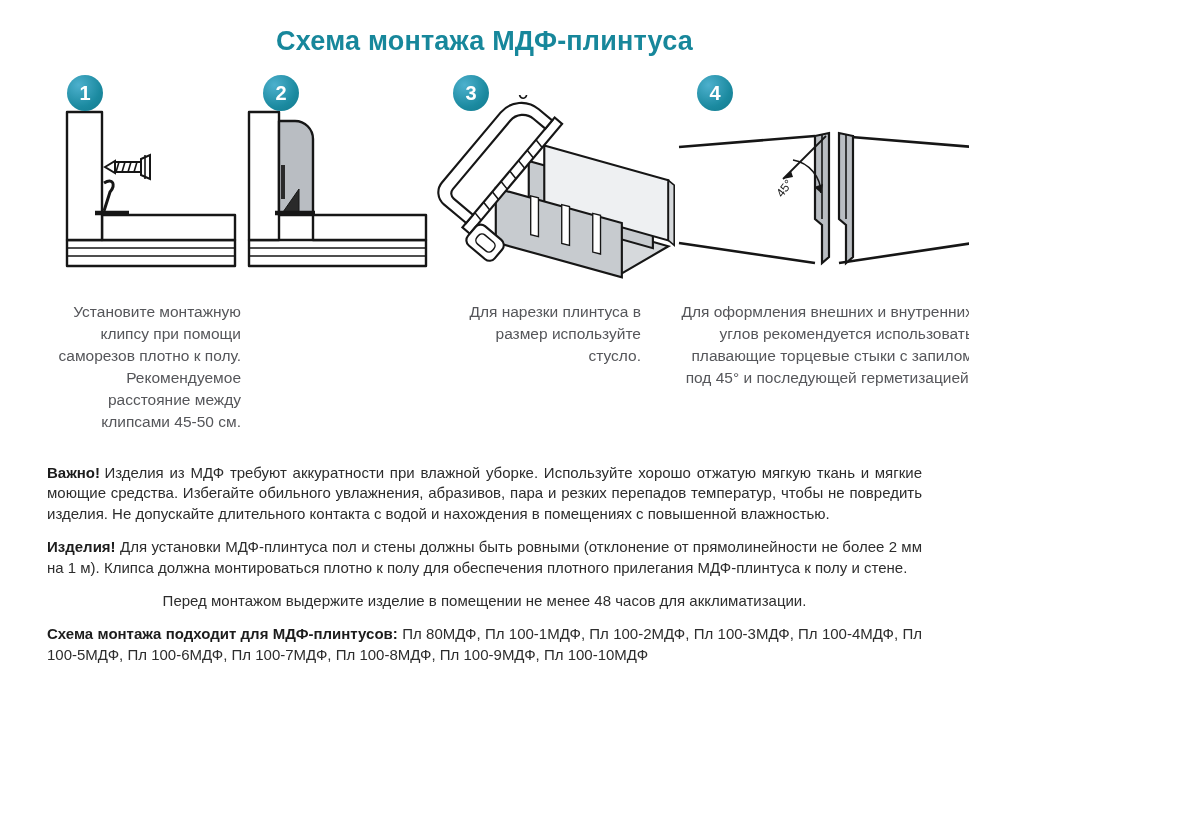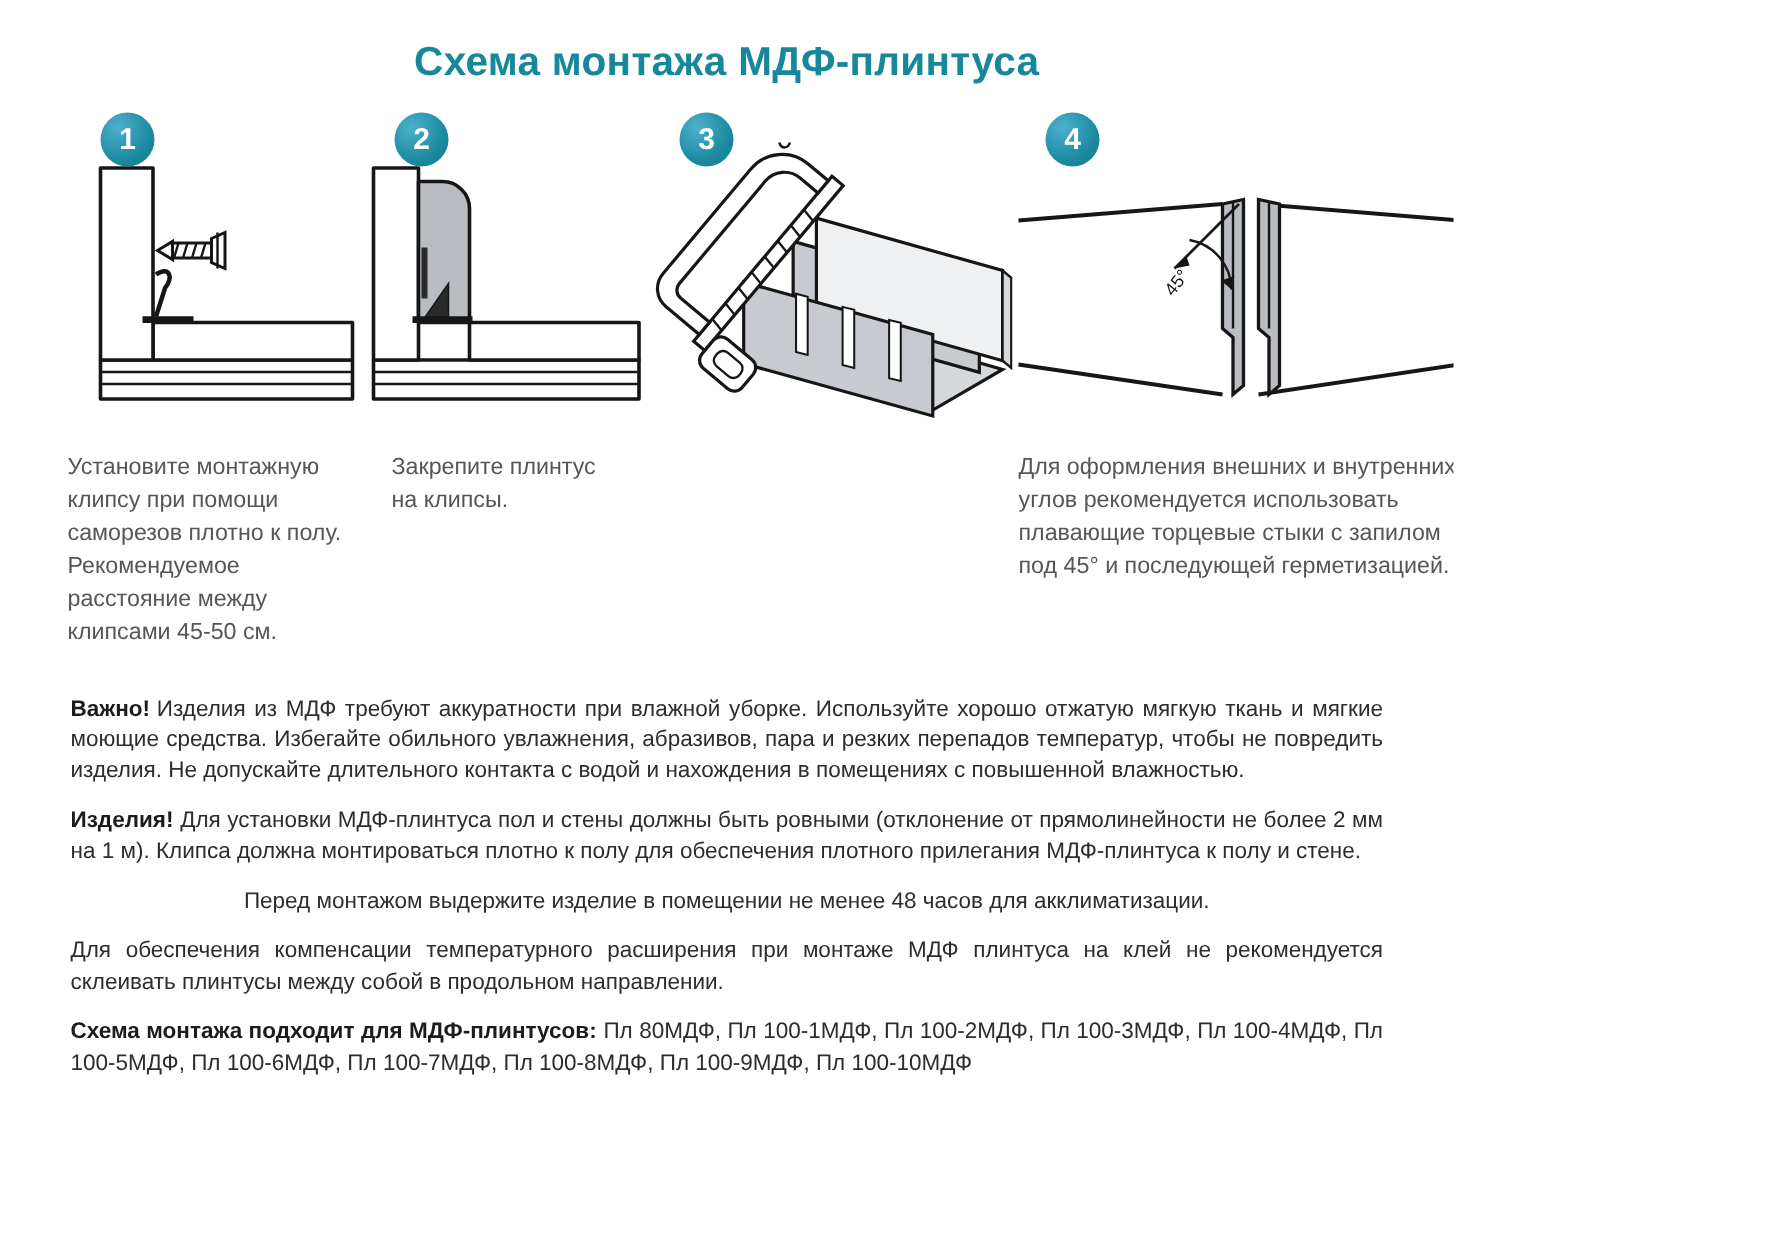--- a/index.html
+++ b/index.html
@@ -26,21 +26,21 @@
     width:36px; height:36px; border-radius:50%;
     background:radial-gradient(circle at 32% 28%, #4db0cd 0%, #1b8aa0 62%, #13798d 100%);
     color:#fff; font-size:20px; font-weight:700;
     display:flex; align-items:center; justify-content:center;
   }
   .figure {
     height:192px; margin-top:18px;
     display:flex; align-items:center; justify-content:center;
   }
   .caption {
-    margin:14px auto 0 auto; text-align:left;
+    margin:14px auto 0 auto; text-align:right;
     font-size:15.5px; line-height:1.42; color:#55565a;
   }
   .step-1 .caption { max-width:296px; }
   .step-2 .caption { max-width:150px; }
   .step-3 .caption { max-width:176px; }
   .step-4 .caption { max-width:294px; }
   .notes { margin:30px 47px 0 47px; }
   .note {
     font-size:15px; line-height:1.36; color:#2d2d2d;
     text-align:justify; margin-bottom:13px;
@@ -110,21 +110,20 @@
 
           <path class="outline gray" d="M38,106 V12 H54 a18,18 0 0 1 18,18 V106 Z"></path>
 
           <g>
             <path d="M42,56 V90" stroke="#2a2a2a" stroke-width="4" fill="none"></path>
             <polygon class="darkfill" points="42,103 58,80 58,103"></polygon>
             <path d="M34,104 H74" stroke="#161616" stroke-width="4.5"></path>
           </g>
         </svg>
       </div>
-      <p class="caption">Закрепите плинтус на клипсы.</p>
     </div>
 
     <div class="step step-3">
       <div class="badge">
         <span>3</span>
       </div>
       <div class="figure">
         <svg width="244" height="192" viewBox="0 0 250 198">
 
           <polygon points="68,148 196,184 244,156 118,120" fill="#d6d9dc" stroke="#161616" stroke-width="2.2"></polygon>
@@ -148,20 +147,21 @@
           <g transform="translate(-8,106) rotate(-50)">
             <rect x="2" y="50" width="148" height="10" fill="#fff" stroke="#161616" stroke-width="2.2"></rect>
             <path class="outline-thin" d="M22,50 l-2,10 M36,50 l-2,10 M50,50 l-2,10 M64,50 l-2,10 M78,50 l-2,10 M92,50 l-2,10 M106,50 l-2,10 M120,50 l-2,10"></path>
             <path d="M8,50 V20 a16,16 0 0 1 16,-16 H118 a28,28 0 0 1 28,28 V50 h-11 V34 a17,17 0 0 0 -17,-17 H26 a7,7 0 0 0 -7,7 V50 Z" fill="#fff" stroke="#161616" stroke-width="2.2"></path>
             <circle cx="147" cy="10" r="3.5" fill="#fff" stroke="#161616" stroke-width="1.8"></circle>
             <rect x="-8" y="60" width="26" height="36" rx="7" fill="#fff" stroke="#161616" stroke-width="2.2"></rect>
             <rect x="-1" y="68" width="12" height="21" rx="5" fill="#fff" stroke="#161616" stroke-width="1.6"></rect>
           </g>
         </svg>
       </div>
+      <p class="caption">Для нарезки плинтуса в размер используйте стусло.</p>
     </div>
 
     <div class="step step-4">
       <div class="badge">
         <span>4</span>
       </div>
       <div class="figure">
         <svg width="302" height="172" viewBox="0 0 302 172">
 
           <g>
@@ -196,20 +196,17 @@
     <p class="note">
       <span class="lead">Важно!</span><span>Изделия из МДФ требуют аккуратности при влажной уборке. Используйте хорошо отжатую мягкую ткань и мягкие моющие средства. Избегайте обильного увлажнения, абразивов, пара и резких перепадов температур, чтобы не повредить изделия. Не допускайте длительного контакта с водой и нахождения в помещениях с повышенной влажностью.</span>
     </p>
     <p class="note">
       <span class="lead">Изделия!</span><span>Для установки МДФ-плинтуса пол и стены должны быть ровными (отклонение от прямолинейности не более 2 мм на 1 м). Клипса должна монтироваться плотно к полу для обеспечения плотного прилегания МДФ-плинтуса к полу и стене.</span>
     </p>
     <p class="note single">
       <span>Перед монтажом выдержите изделие в помещении не менее 48 часов для акклиматизации.</span>
     </p>
     <p class="note">
-      <span>Для обеспечения компенсации температурного расширения при монтаже МДФ плинтуса на клей не рекомендуется склеивать плинтусы между собой в продольном направлении.</span>
-    </p>
-    <p class="note">
       <span class="lead">Схема монтажа подходит для МДФ-плинтусов:</span><span>Пл 80МДФ, Пл 100-1МДФ, Пл 100-2МДФ, Пл 100-3МДФ, Пл 100-4МДФ, Пл 100-5МДФ, Пл 100-6МДФ, Пл 100-7МДФ, Пл 100-8МДФ, Пл 100-9МДФ, Пл 100-10МДФ</span>
     </p>
   </div>
 
 </div>
 
 </body></html>

